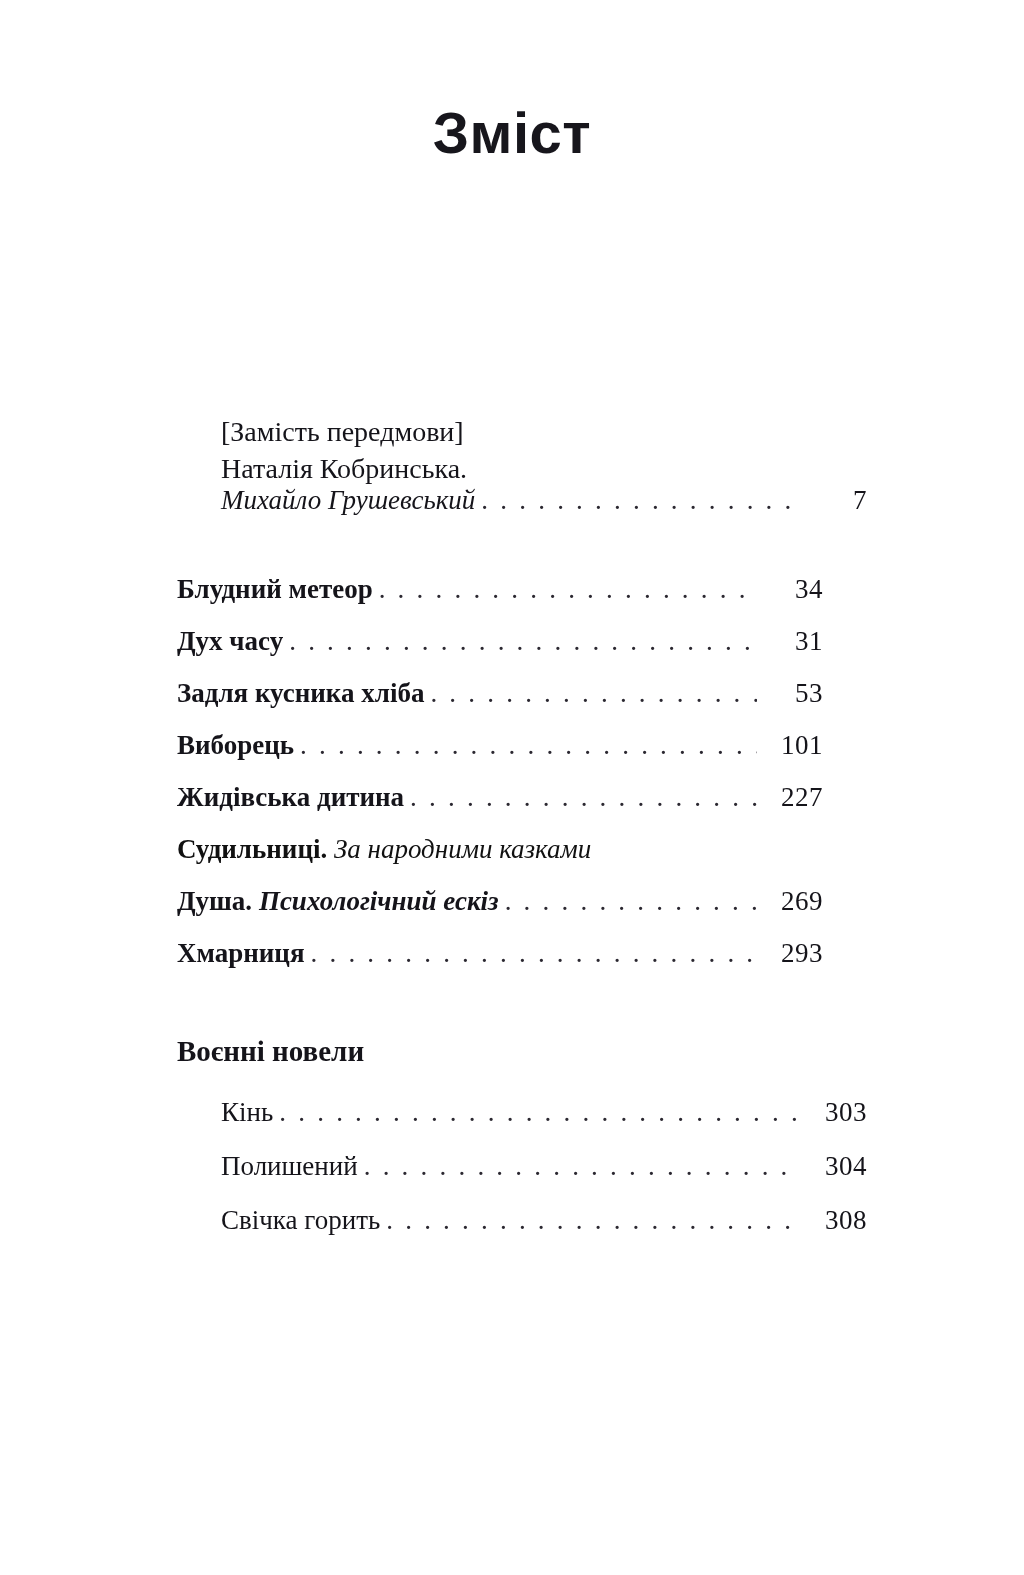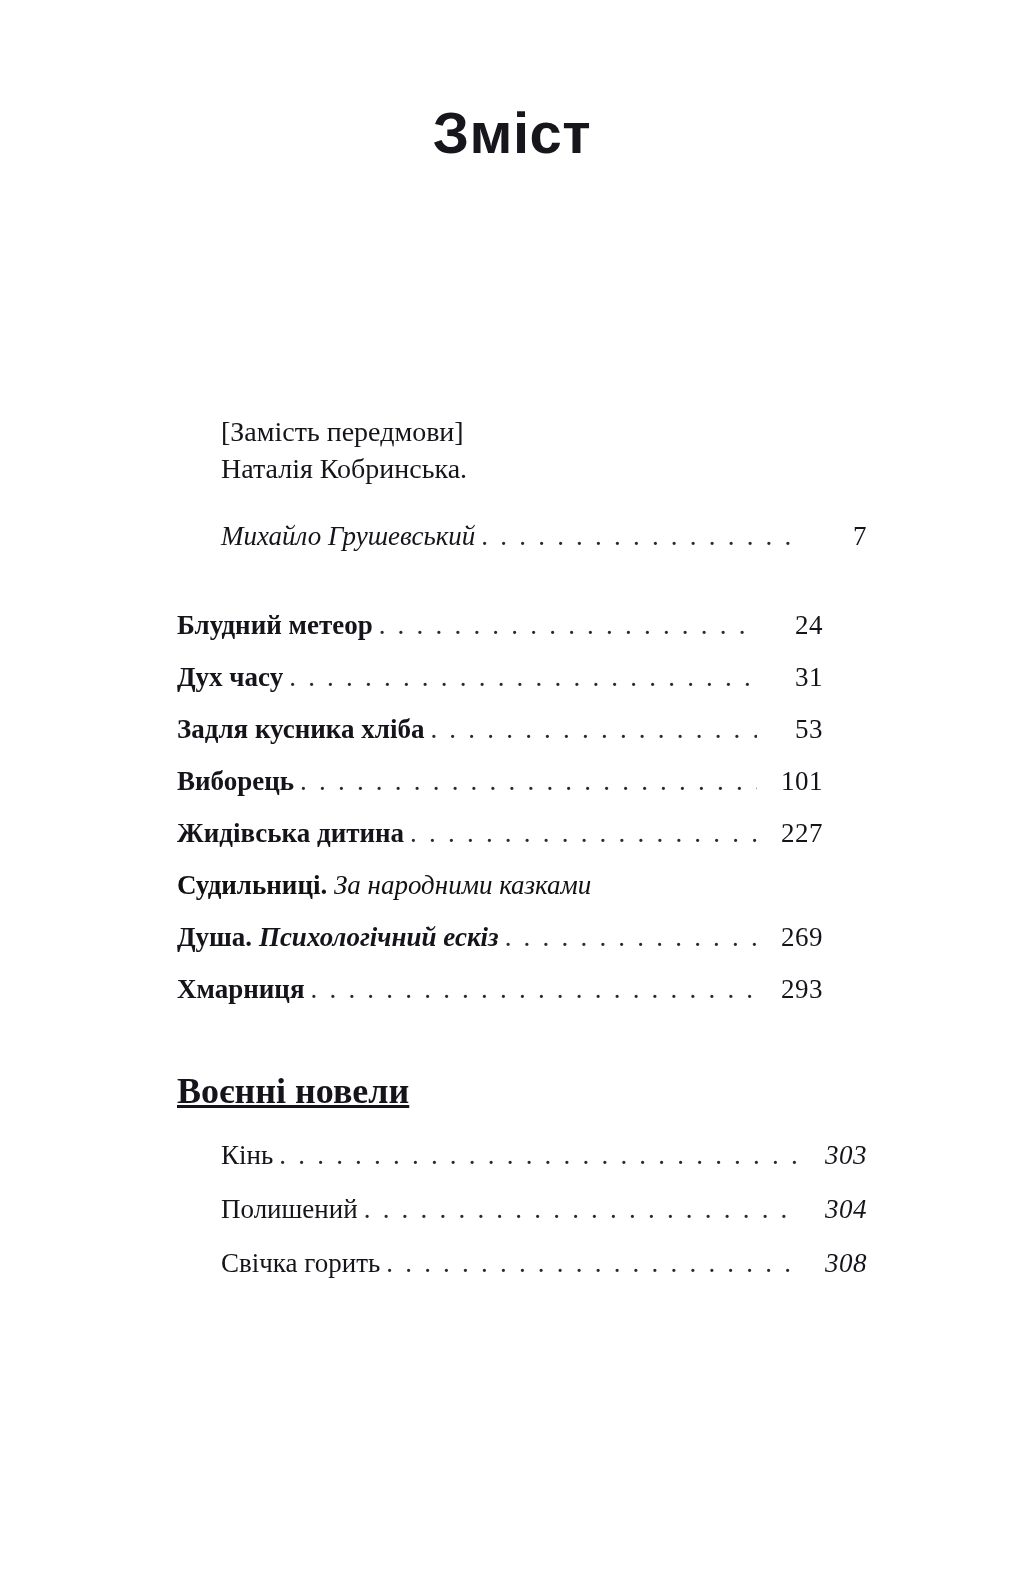--- a/index.html
+++ b/index.html
@@ -91,21 +91,21 @@
   .preface {
     margin-left: 44px;
     margin-bottom: 62px;
   }
   .preface .pline {
     font-size: 28px;
     line-height: 37px;
     white-space: nowrap;
     color: #15141a;
   }
-  .preface .row { margin-left: 0; margin-top: 36px; }
+  .preface .row { margin-left: 0; }
   .preface .row .pageno { width: 62px; }
   
   .preface .rowwrap {
     margin-right: -44px;
   }
 
   
   .entry {
     margin-bottom: 25px;
   }
@@ -132,34 +132,33 @@
     font-style: italic;
     font-weight: 400;
   }
 
   
   .section {
     margin-top: 70px;
   }
   .section-title {
     font-weight: 700;
-    font-size: 36px;
+    font-size: 29px;
     line-height: 1.0;
     margin-bottom: 33px;
     color: #15141a;
-    text-decoration: underline;
   }
   .section .subitems {
     margin-left: 44px;
   }
   .section .subitems .row {
     margin-bottom: 27px;
   }
   .section .subitems .row .label { font-weight: 400; }
-  .section .subitems .row .pageno { width: 62px; font-style: italic; }
+  .section .subitems .row .pageno { width: 62px; }
   .section .subitems { margin-right: -44px; }
 </style>
 </head>
 <body>
 
 <div class="page">
 
   <div class="toc-title">Зміст</div>
 
   <div class="toc-body">
@@ -172,21 +171,21 @@
           <span class="label italic" style="font-style:italic">Михайло Грушевський</span>
           <span class="leader"></span>
           <span class="pageno">7</span>
         </div>
       </div>
     </div>
 
     <div class="row entry">
       <span class="label">Блудний метеор</span>
       <span class="leader"></span>
-      <span class="pageno">24</span>
+      <span class="pageno">34</span>
     </div>
 
     <div class="row entry">
       <span class="label">Дух часу</span>
       <span class="leader"></span>
       <span class="pageno">31</span>
     </div>
 
     <div class="row entry">
       <span class="label">Задля кусника хліба</span>

